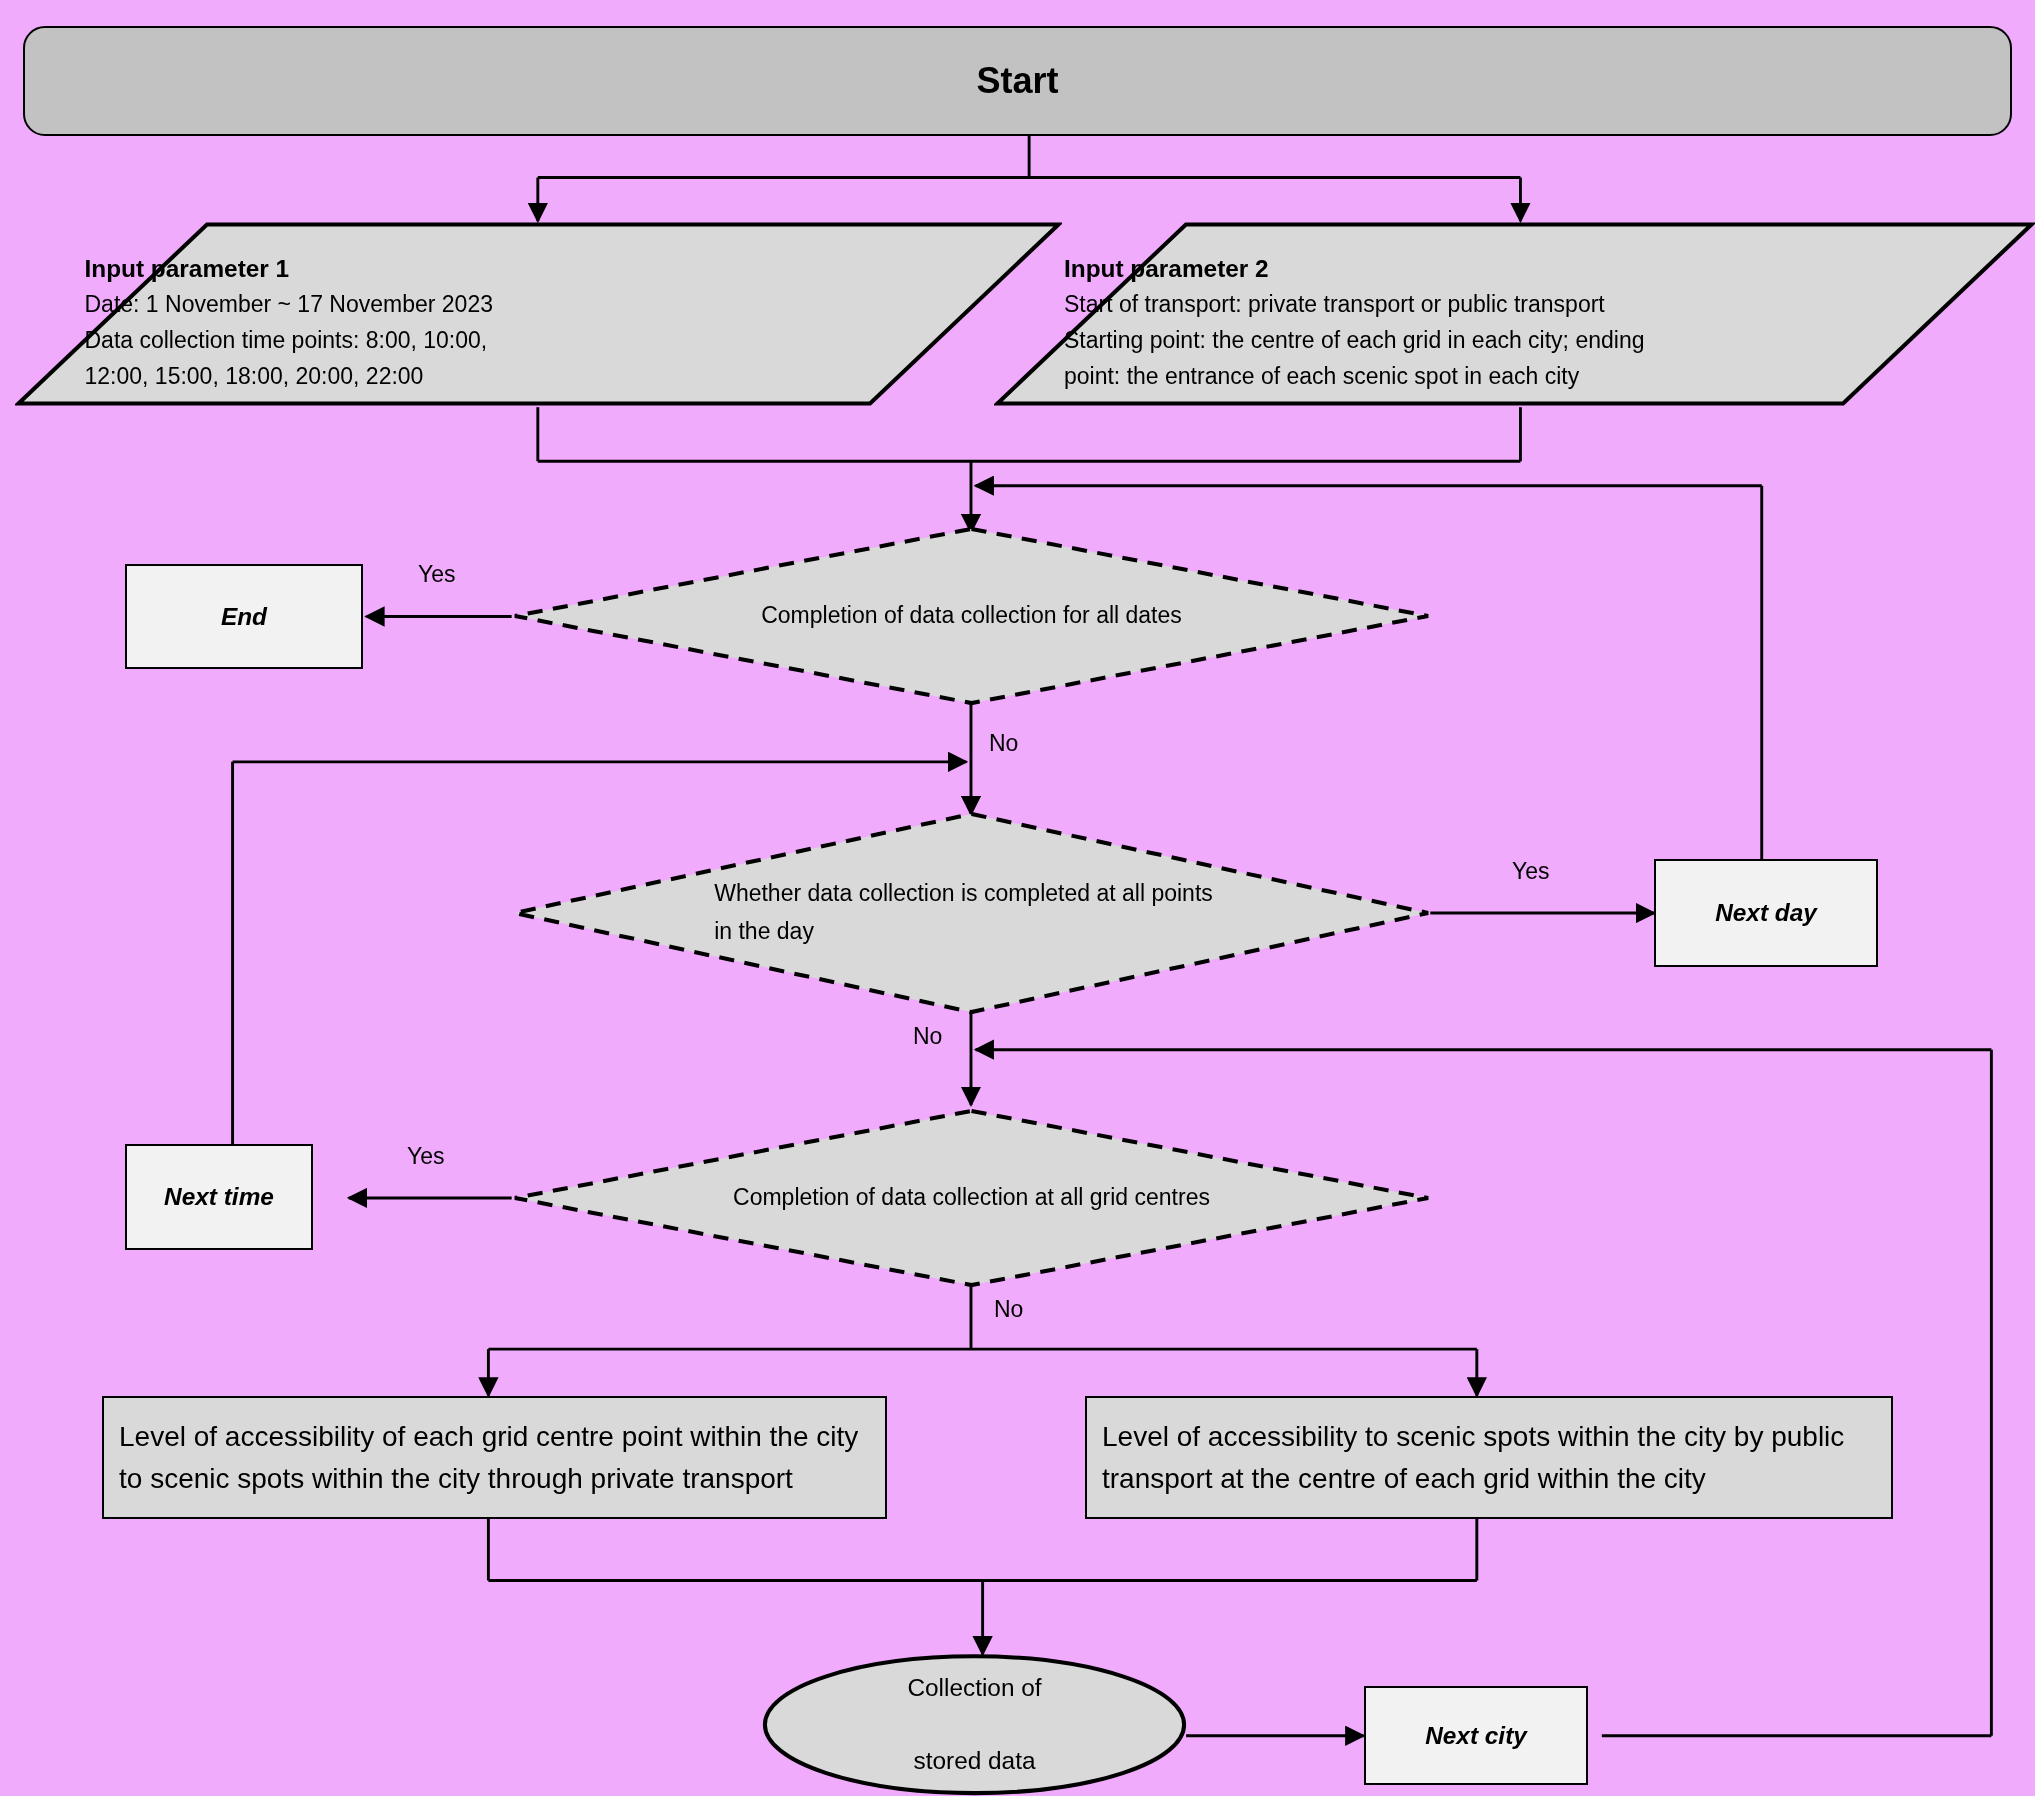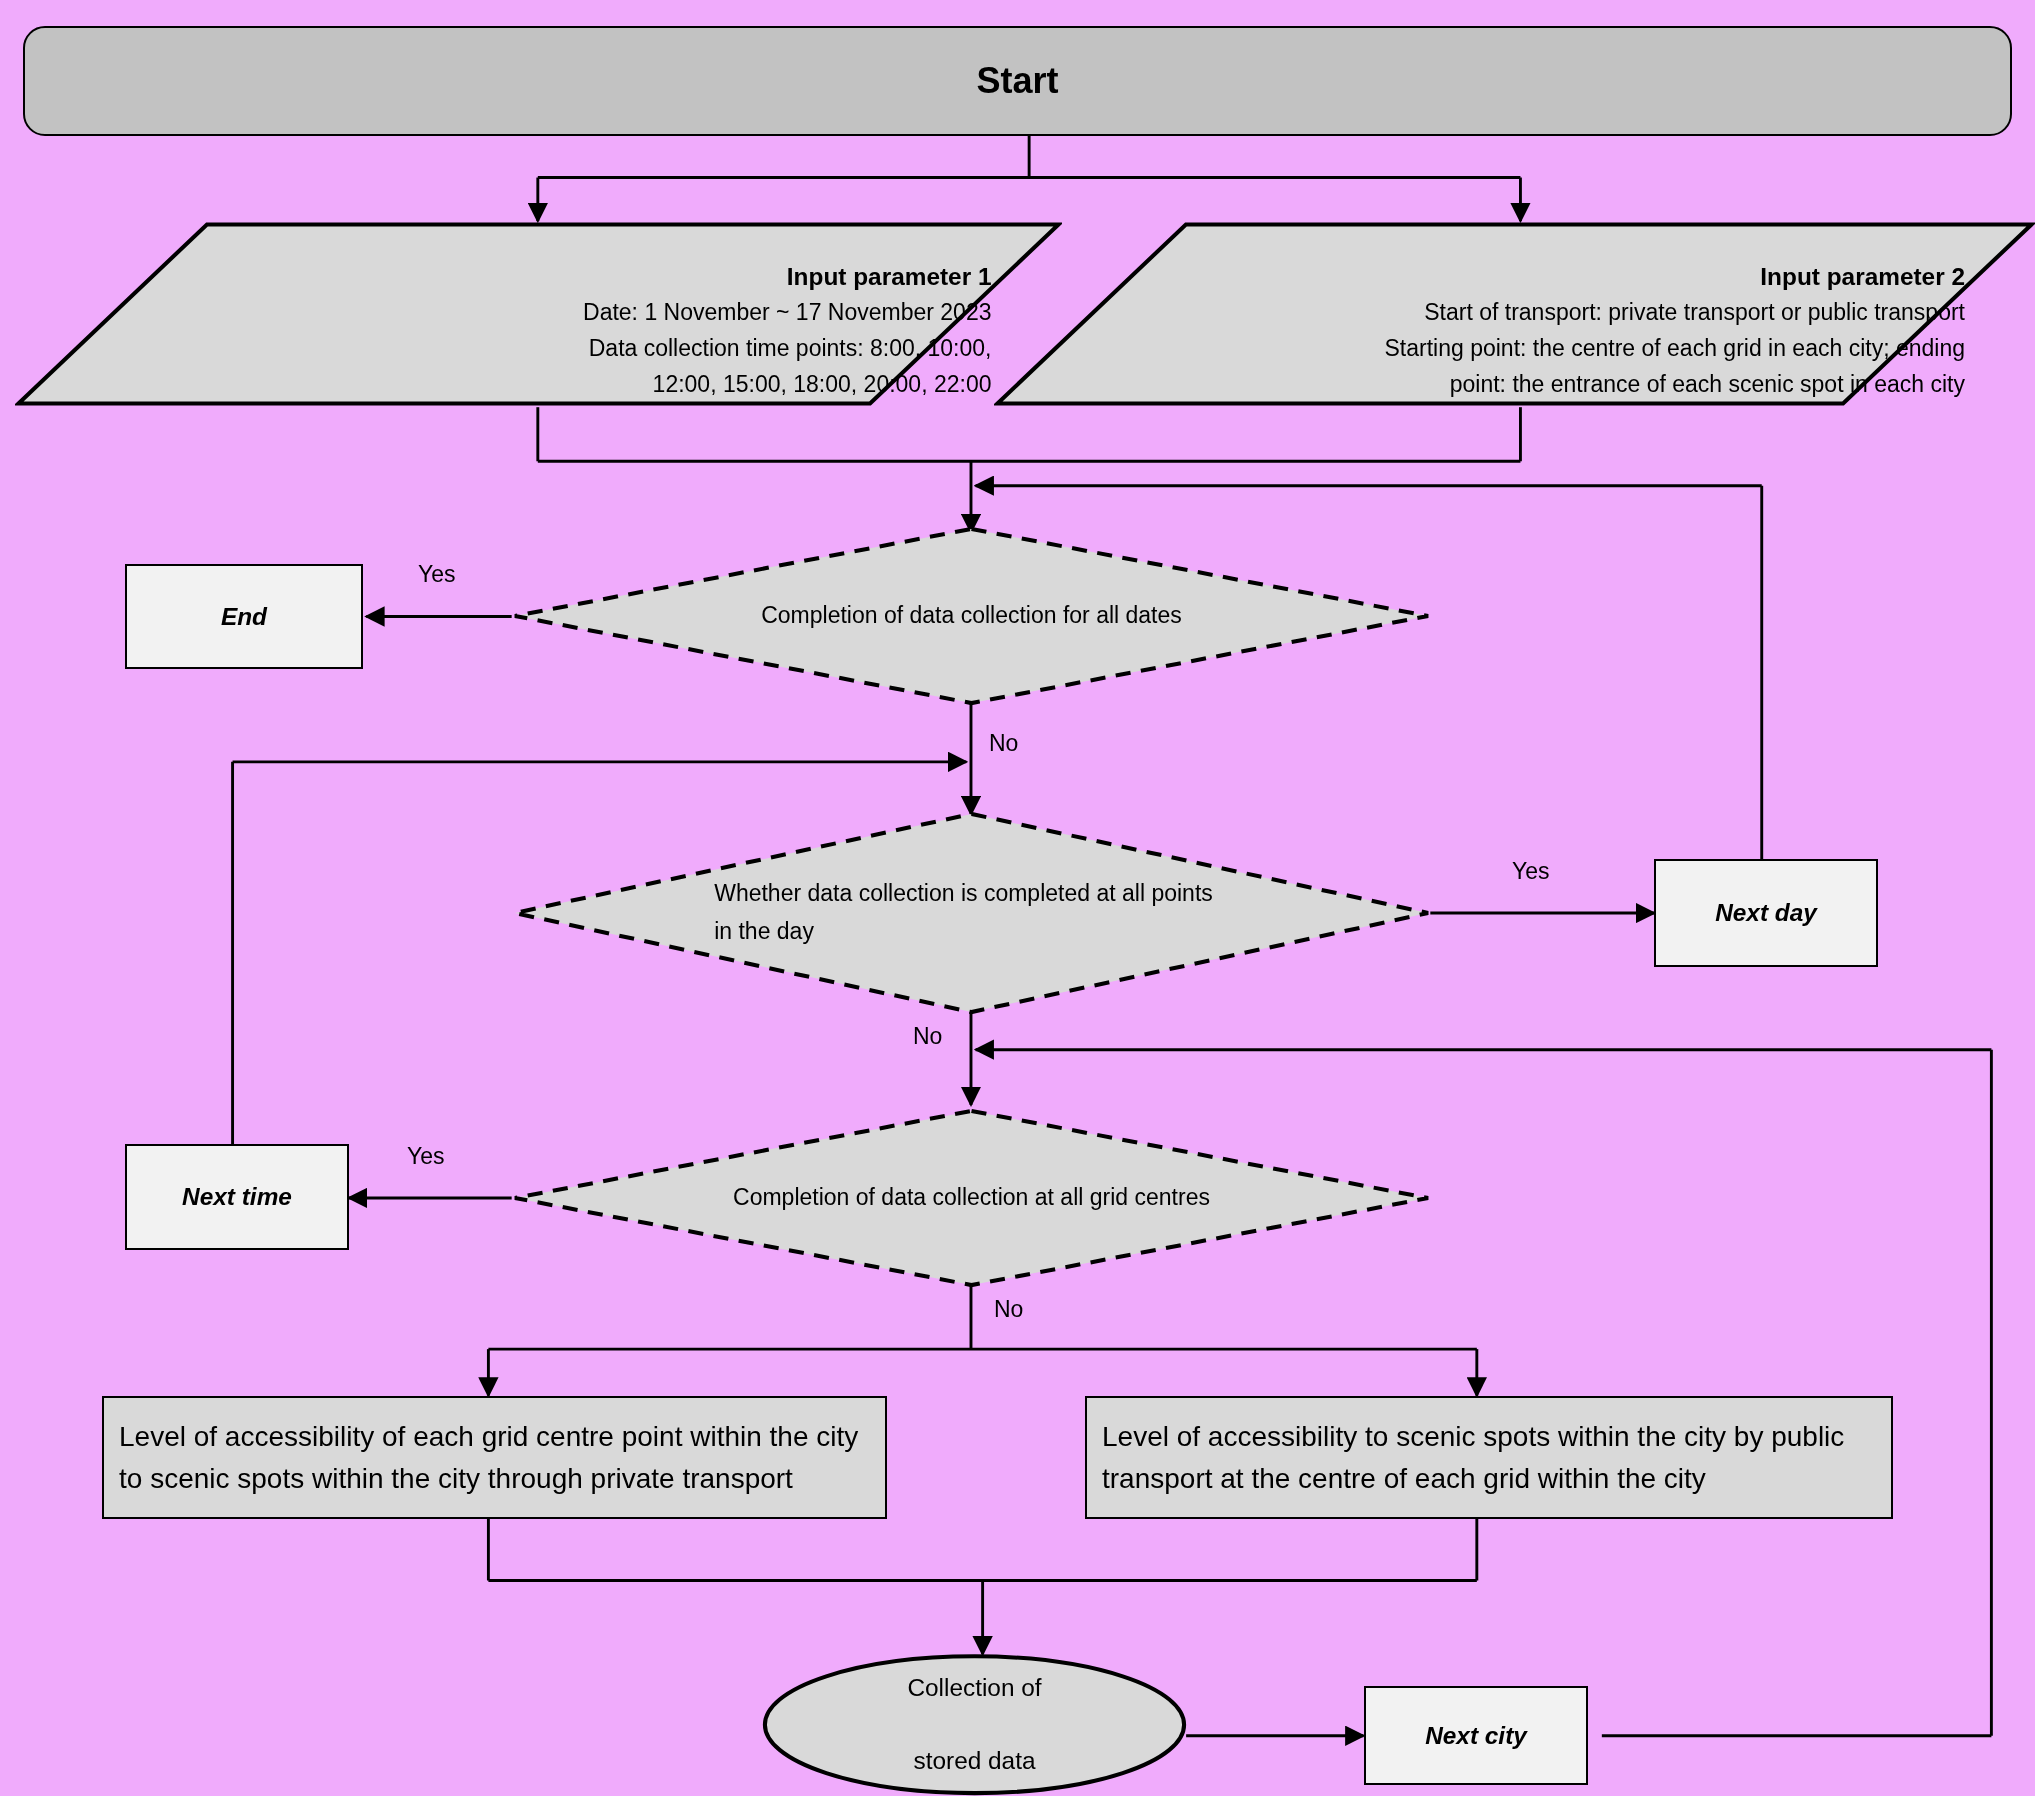--- a/index.html
+++ b/index.html
@@ -49,26 +49,26 @@
     z-index: 2;
   }
   .io-wrap svg {
     position: absolute;
     left: 0; top: 0;
     width: 100%;
     height: 100%;
   }
   .io-text {
     position: absolute;
-    left: 0; top: 16px;
+    left: 0; top: 8px;
     width: 100%;
     height: 100%;
     display: flex;
     flex-direction: column;
-    align-items: flex-end;
+    align-items: flex-start;
     justify-content: center;
     box-sizing: border-box;
     padding: 0 70px;
     font-size: 23px;
     line-height: 1.55;
   }
   .io-title {
     font-weight: bold;
     font-size: 24.4px;
   }
@@ -260,21 +260,21 @@
   </div>
 
   <div class="node loopbox" style="left:125px; top:564px; width:238px; height:105px;">
     <span>End</span>
   </div>
 
   <div class="node loopbox" style="left:1654px; top:859px; width:224px; height:108px;">
     <span>Next day</span>
   </div>
 
-  <div class="node loopbox" style="left:125px; top:1144px; width:224px; height:106px;">
+  <div class="node loopbox" style="left:125px; top:1144px; width:188px; height:106px;">
     <span>Next time</span>
   </div>
 
   <div class="node loopbox" style="left:1364px; top:1686px; width:224px; height:99px;">
     <span>Next city</span>
   </div>
 
   <div class="node process" style="left:102px; top:1396px; width:785px; height:123px;">
     <span>Level of accessibility of each grid centre point within the city to scenic spots within the city through private transport</span>
   </div>

